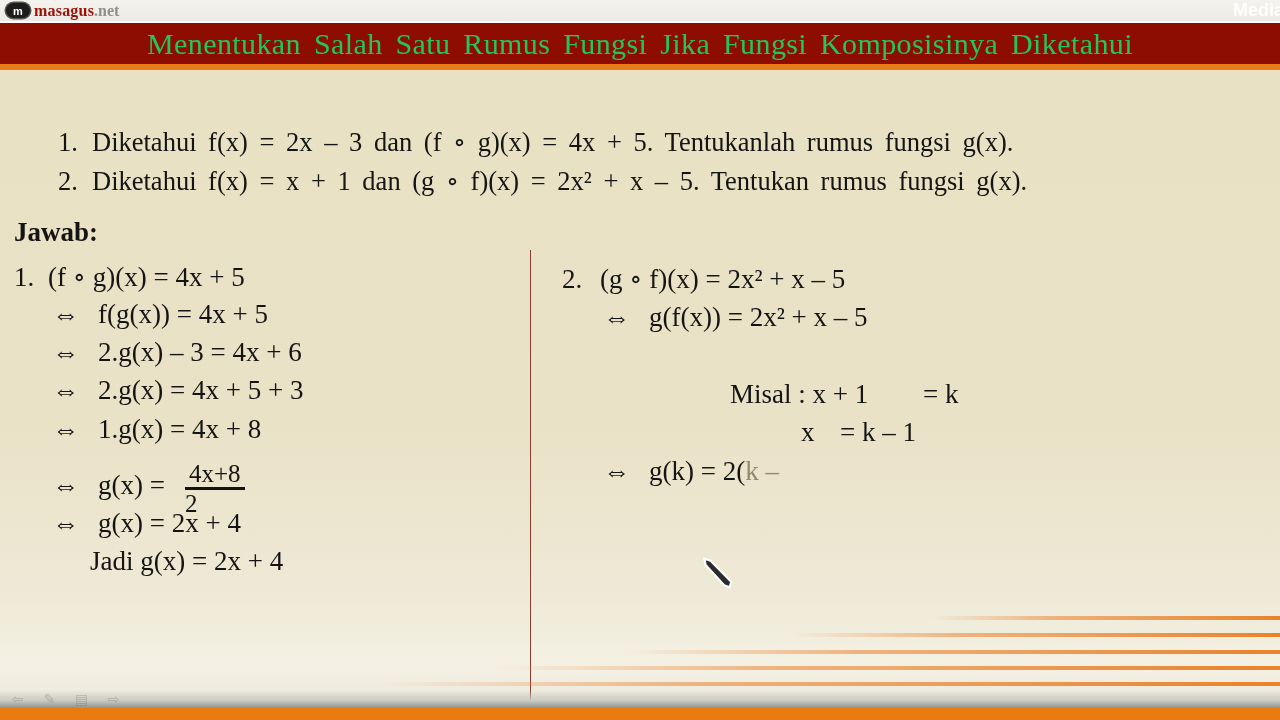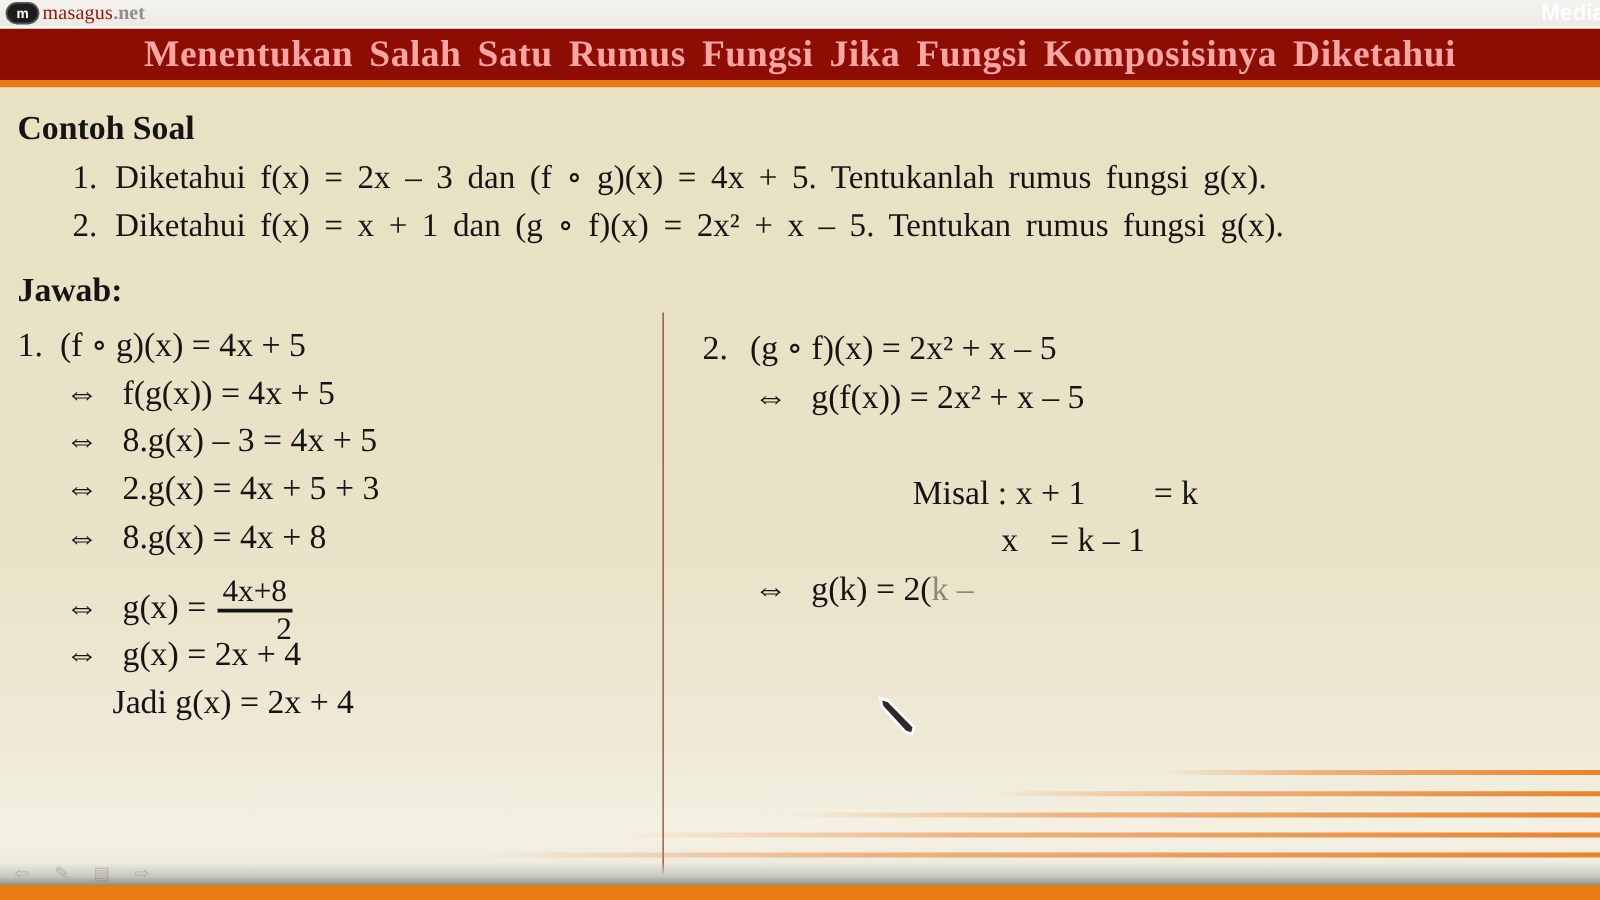--- a/index.html
+++ b/index.html
@@ -7,45 +7,45 @@
          font-family:"Liberation Serif","DejaVu Serif",serif;background:#e9e1c4;}
 
   
   .topbar{position:absolute;left:0;top:0;width:1280px;height:21px;
           background:linear-gradient(180deg,#f5f3ef,#eceae4);border-bottom:2px solid #fdfdfb;}
   .logo{position:absolute;left:6px;top:1px;height:19px;display:flex;align-items:center;}
   .logo-badge{display:inline-flex;align-items:center;justify-content:center;
               width:24px;height:15px;border-radius:8px;background:#1c1c1c;
               color:#fff;font-weight:bold;font-size:11px;font-family:"Liberation Sans",sans-serif;
               box-shadow:0 0 0 1.5px #555;margin-right:4px;}
-  .logo-name{color:#9c1006;font-weight:normal;font-size:16px;letter-spacing:.2px;}
+  .logo-name{color:#9c1006;font-weight:bold;font-size:16px;letter-spacing:.2px;}
   .logo-tld{color:#8f8f8d;font-weight:bold;font-size:16px;}
   .watermark{position:absolute;right:-4px;top:0px;color:rgba(255,255,255,.95);
              font-family:"Liberation Sans",sans-serif;font-weight:bold;font-size:18px;}
 
   
   .banner{position:absolute;left:0;top:23px;width:1280px;height:41px;background:#8e0d02;
           display:flex;align-items:center;justify-content:center;}
-  .banner-title{color:#fca5a5;font-weight:bold;font-size:30px;letter-spacing:.4px;
+  .banner-title{color:#22c55e;font-weight:normal;font-size:30px;letter-spacing:.4px;
                 word-spacing:5px;white-space:nowrap;}
   .orange-stripe{position:absolute;left:0;top:64px;width:1280px;height:6px;background:#e87d18;}
 
   
   .slide{position:absolute;left:0;top:70px;width:1280px;height:650px;
          background:linear-gradient(180deg,#e9e1c3 0%,#eae2c7 55%,#eee9d6 80%,#f4f1e4 92%,#eeeade 96%);
          color:#141414;}
   .h-bold{position:absolute;font-weight:bold;font-size:27px;white-space:nowrap;}
   .prob{position:absolute;font-size:26.5px;white-space:nowrap;word-spacing:5px;margin-left:44px;}
   .prob-no{display:inline-block;width:34px;}
   .mline{position:absolute;font-size:27px;white-space:nowrap;}
   .arrow{display:inline-block;width:46px;font-size:27px;}
   .faded{color:#8f8872;}
 
   
-  .frac{display:inline-block;vertical-align:middle;text-align:right;margin-left:9px;}
+  .frac{display:inline-block;vertical-align:middle;text-align:left;margin-left:20px;}
   .frac .num{display:block;font-size:25px;line-height:27px;padding:0 4px;}
   .frac .bar{display:block;height:2.5px;background:#141414;}
   .frac .den{display:block;font-size:25px;line-height:27px;}
 
   
   .divider{position:absolute;left:530px;top:180px;width:1px;height:507px;background:#8b3e2e;}
 
   
   .deco{position:absolute;height:4px;right:0;
         background:linear-gradient(90deg,rgba(234,131,48,0) 0%,rgba(234,131,48,.55) 35%,#e8832a 100%);}
@@ -77,47 +77,46 @@
     <div class="watermark">Media</div>
   </div>
 
   <div class="banner">
     <span class="banner-title">Menentukan Salah Satu Rumus Fungsi Jika Fungsi Komposisinya Diketahui</span>
   </div>
   <div class="orange-stripe"></div>
 
   <div class="slide">
 
-    <div class="h-bold" style="left:14px;top:17px;">Contoh Soal</div>
 
     <div class="prob" style="left:14px;top:56px;">
       <span class="prob-no">1.</span><span>Diketahui f(x) = 2x – 3 dan (f ∘ g)(x) = 4x + 5. Tentukanlah rumus fungsi g(x).</span>
     </div>
     <div class="prob" style="left:14px;top:95px;">
       <span class="prob-no">2.</span><span>Diketahui f(x) = x + 1 dan (g ∘ f)(x) = 2x² + x – 5. Tentukan rumus fungsi g(x).</span>
     </div>
 
     <div class="h-bold" style="left:14px;top:147px;">Jawab:</div>
 
     <div class="divider"></div>
 
     <div class="mline" style="left:14px;top:191px;">
       <span class="prob-no">1.</span><span>(f ∘ g)(x) = 4x + 5</span>
     </div>
     <div class="mline" style="left:52px;top:229px;">
       <span class="arrow">⇔</span><span>f(g(x)) = 4x + 5</span>
     </div>
     <div class="mline" style="left:52px;top:267px;">
-      <span class="arrow">⇔</span><span>8.g(x) – 3 = 4x + 5</span>
+      <span class="arrow">⇔</span><span>2.g(x) – 3 = 4x + 6</span>
     </div>
     <div class="mline" style="left:52px;top:305px;">
       <span class="arrow">⇔</span><span>2.g(x) = 4x + 5 + 3</span>
     </div>
     <div class="mline" style="left:52px;top:344px;">
-      <span class="arrow">⇔</span><span>8.g(x) = 4x + 8</span>
+      <span class="arrow">⇔</span><span>1.g(x) = 4x + 8</span>
     </div>
     <div class="mline" style="left:52px;top:390px;">
       <span class="arrow">⇔</span><span>g(x) =</span><span class="frac"><span class="num">4x+8</span><span class="bar"></span><span class="den">2</span></span>
     </div>
     <div class="mline" style="left:52px;top:438px;">
       <span class="arrow">⇔</span><span>g(x) = 2x + 4</span>
     </div>
     <div class="mline" style="left:46px;top:476px;margin-left:44px;">Jadi g(x) = 2x + 4</div>
 
     <div class="mline" style="left:562px;top:193px;">

